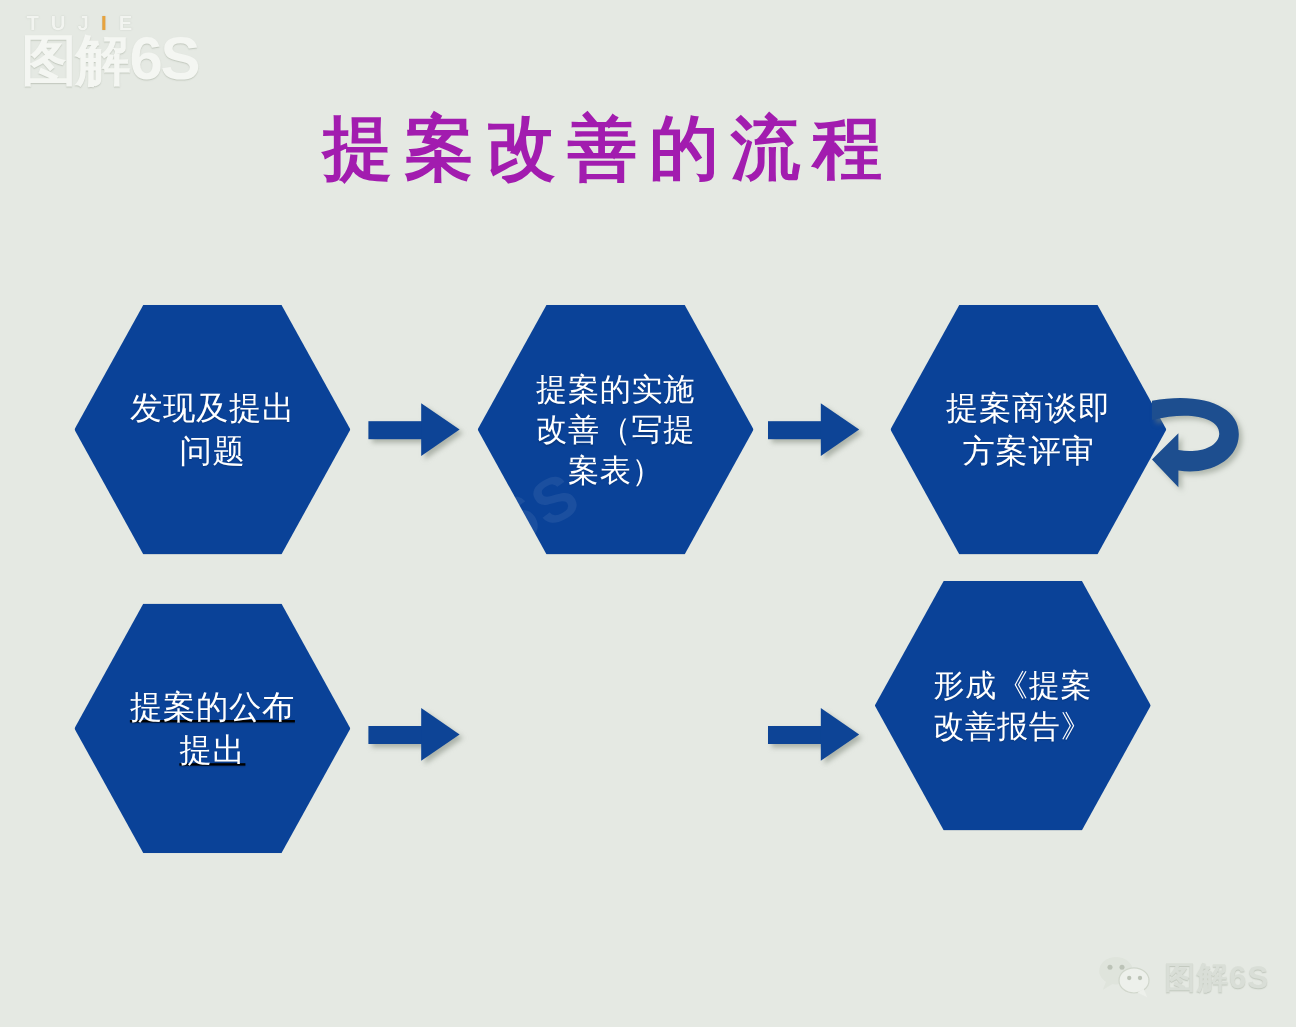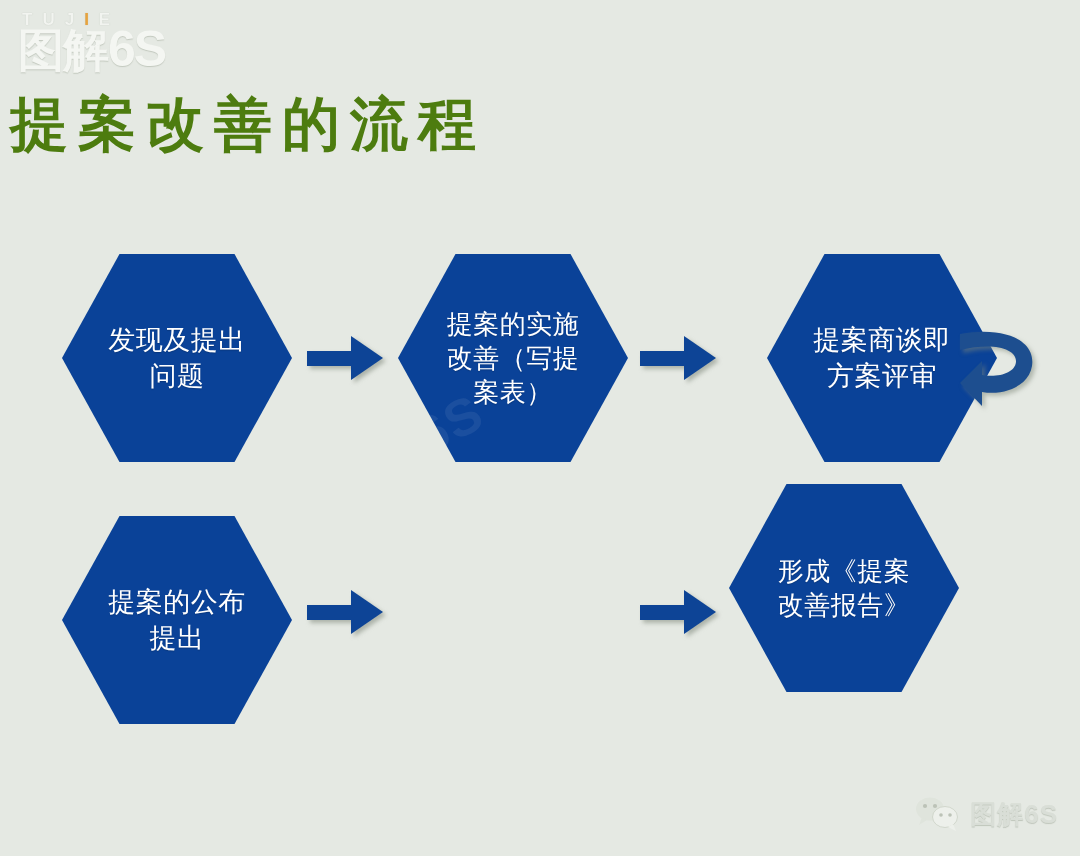--- a/index.html
+++ b/index.html
@@ -53,24 +53,24 @@
     font-size: 50px;
     letter-spacing: -2px;
   }
 
   
   #page-title {
     position: absolute;
     left: 0;
     top: 86px;
     width: 1004px;
-    text-align: left;
+    text-align: center;
     font-size: 58px;
     font-weight: 700;
-    color: #4d7c0f;
+    color: #a21caf;
     letter-spacing: 10px;
     text-indent: 10px;
     line-height: 76px;
     white-space: nowrap;
   }
 
   
   #flow-canvas {
     position: absolute;
     left: 0;
@@ -116,22 +116,22 @@
     color: rgba(255,255,255,0.07);
     transform: rotate(-28deg);
     letter-spacing: 2px;
     pointer-events: none;
     white-space: nowrap;
   }
 
   
   #hex-1 { left: 62px;  top: 254px; }
   #hex-2 { left: 398px; top: 254px; }
-  #hex-3 { left: 767px; top: 254px; }
-  #hex-4 { left: 62px;  top: 516px; }
+  #hex-3 { left: 742px; top: 254px; }
+  #hex-4 { left: 62px;  top: 503px; text-decoration: underline; }
   #hex-5 { left: 398px; top: 508px; }
   #hex-6 { left: 729px; top: 484px; }
 
   
   .arrow {
     position: absolute;
     width: 76px;
     height: 44px;
     filter: drop-shadow(3px 3px 2px rgba(125,135,122,0.55));
   }

